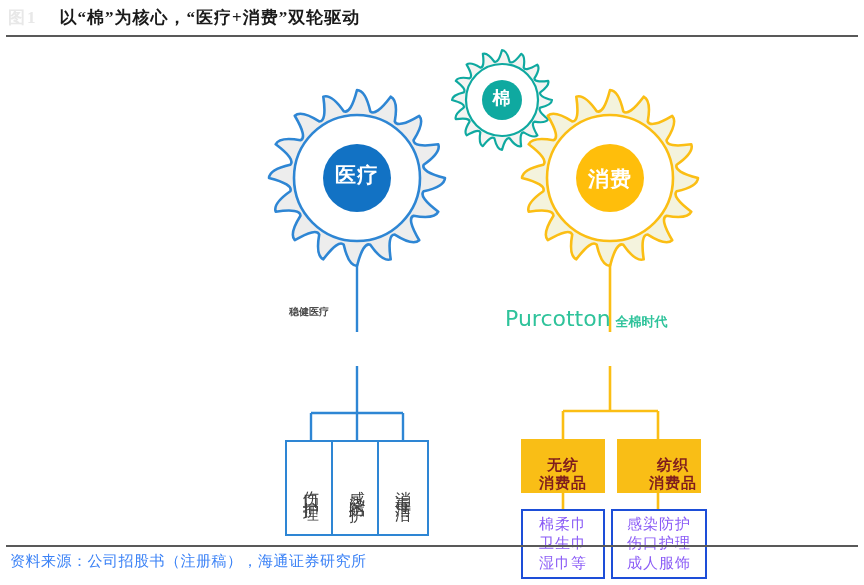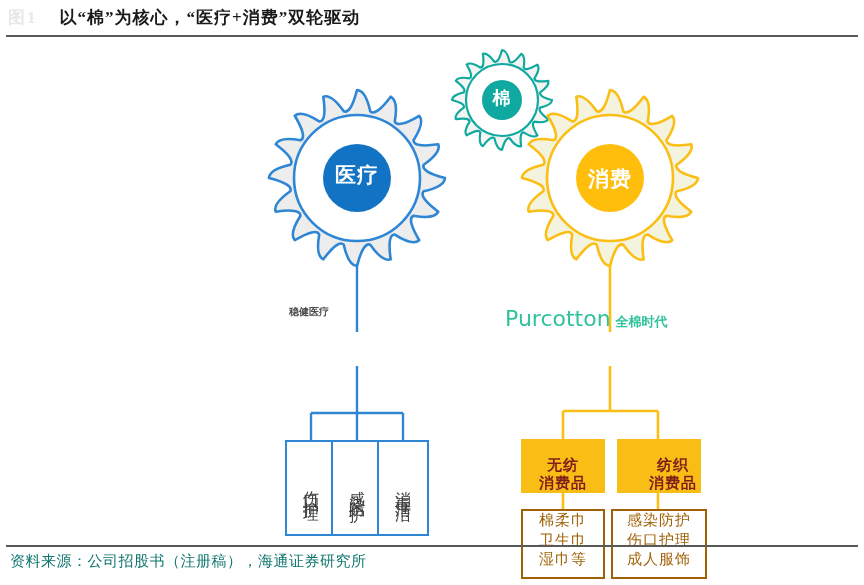--- a/index.html
+++ b/index.html
@@ -51,21 +51,21 @@
   }
   .rule-top  { top: 35px; }
   .rule-bot  { top: 545px; }
 
   
   .footer {
     position: absolute;
     left: 10px;
     top: 552px;
     font-size: 15px;
-    color: #0f766e;
+    color: #3b82f6;
     font-family: Liberation Serif, serif;
     letter-spacing: 0.5px;
     text-align: right;
   }
 
   
   #diagram {
     position: absolute;
     left: 0;
     top: 36px;
@@ -157,28 +157,28 @@
     justify-content: flex-end;
     color: #7f1d1d;
     font-family: "Liberation Serif", "DejaVu Serif", serif;
     font-size: 15px;
     font-weight: bold;
     line-height: 1.25;
     letter-spacing: 1px;
   }
   .obox-body {
     position: absolute;
-    border: 2px solid #a16207;
+    border: 2px solid #1d4ed8;
     background: #ffffff;
     box-sizing: border-box;
     display: flex;
     flex-direction: column;
     align-items: center;
-    justify-content: flex-start;
-    color: #a16207;
+    justify-content: center;
+    color: #8b5cf6;
     font-family: "Liberation Serif", "DejaVu Serif", serif;
     font-size: 15px;
     line-height: 1.3;
     letter-spacing: 1px;
   }
 </style>
 </head>
 <body>
 
 <div class="title-row">

